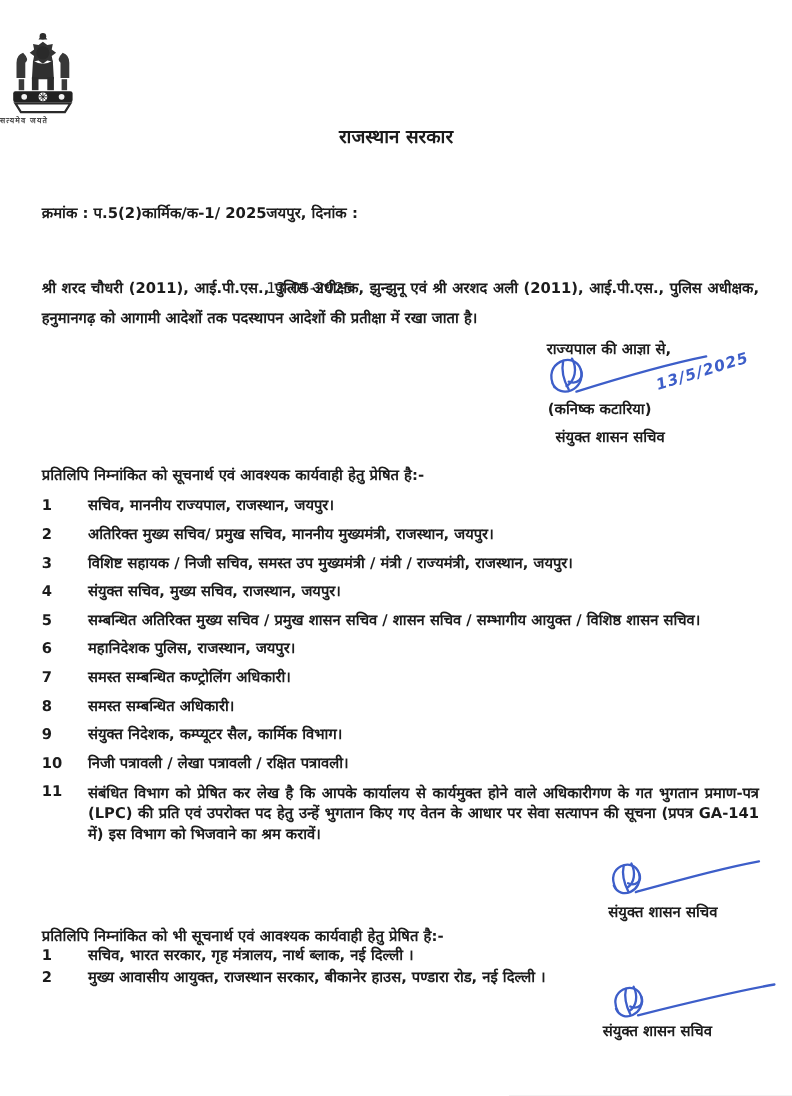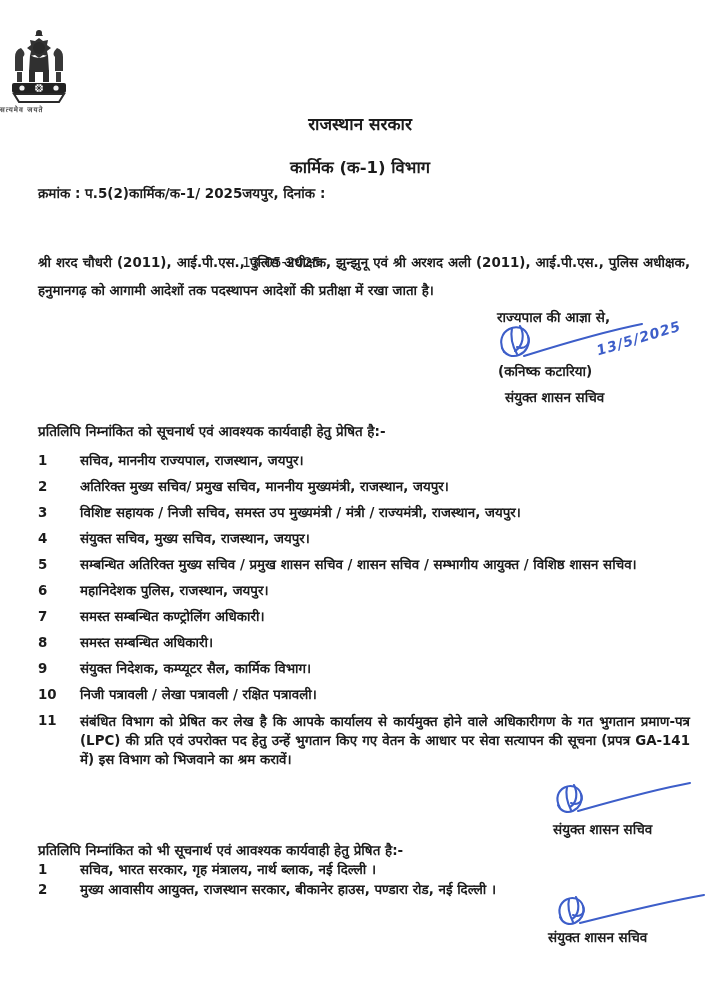--- a/index.html
+++ b/index.html
@@ -69,21 +69,20 @@
       <path d="M39 56 v8 M35 60 h8 M36.4 57.4 l5.2 5.2 M41.6 57.4 l-5.2 5.2" stroke="#222222" stroke-width="0.8"></path>
       <circle cx="22" cy="60" r="2.6" fill="#f2f2f2"></circle>
       <circle cx="56" cy="60" r="2.6" fill="#f2f2f2"></circle>
 
       <path d="M14 66 h50 l-5 8 h-40 Z" fill="none" stroke="#2a2a2a" stroke-width="2"></path>
     </svg>
     <div class="emblem-caption">सत्यमेव जयते</div>
   </div>
 
   <div class="abs center gov-title">राजस्थान सरकार</div>
-  <div class="abs center dept-title">कार्मिक (क-1) विभाग</div>
 
   <div class="abs ref-row">
     <div class="ref-left">
       <span>क्रमांक :</span>
       <span class="ref-num">प.5(2)कार्मिक/क-1/ 2025</span>
     </div>
     <div class="ref-right">
       <span class="pd-label">जयपुर, दिनांक :</span>
       <span>13-05-2025</span>
     </div>

